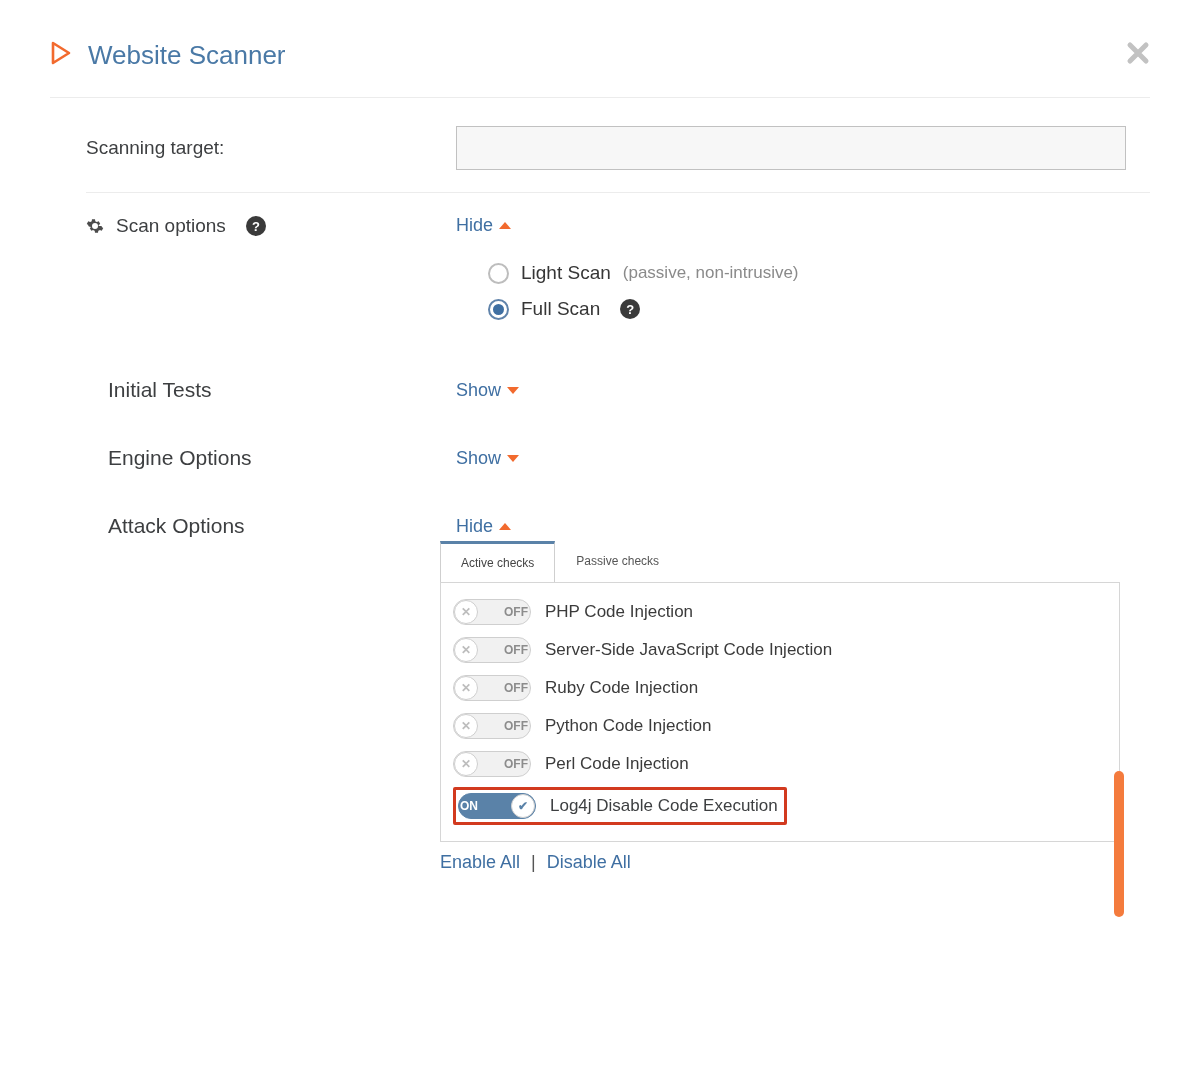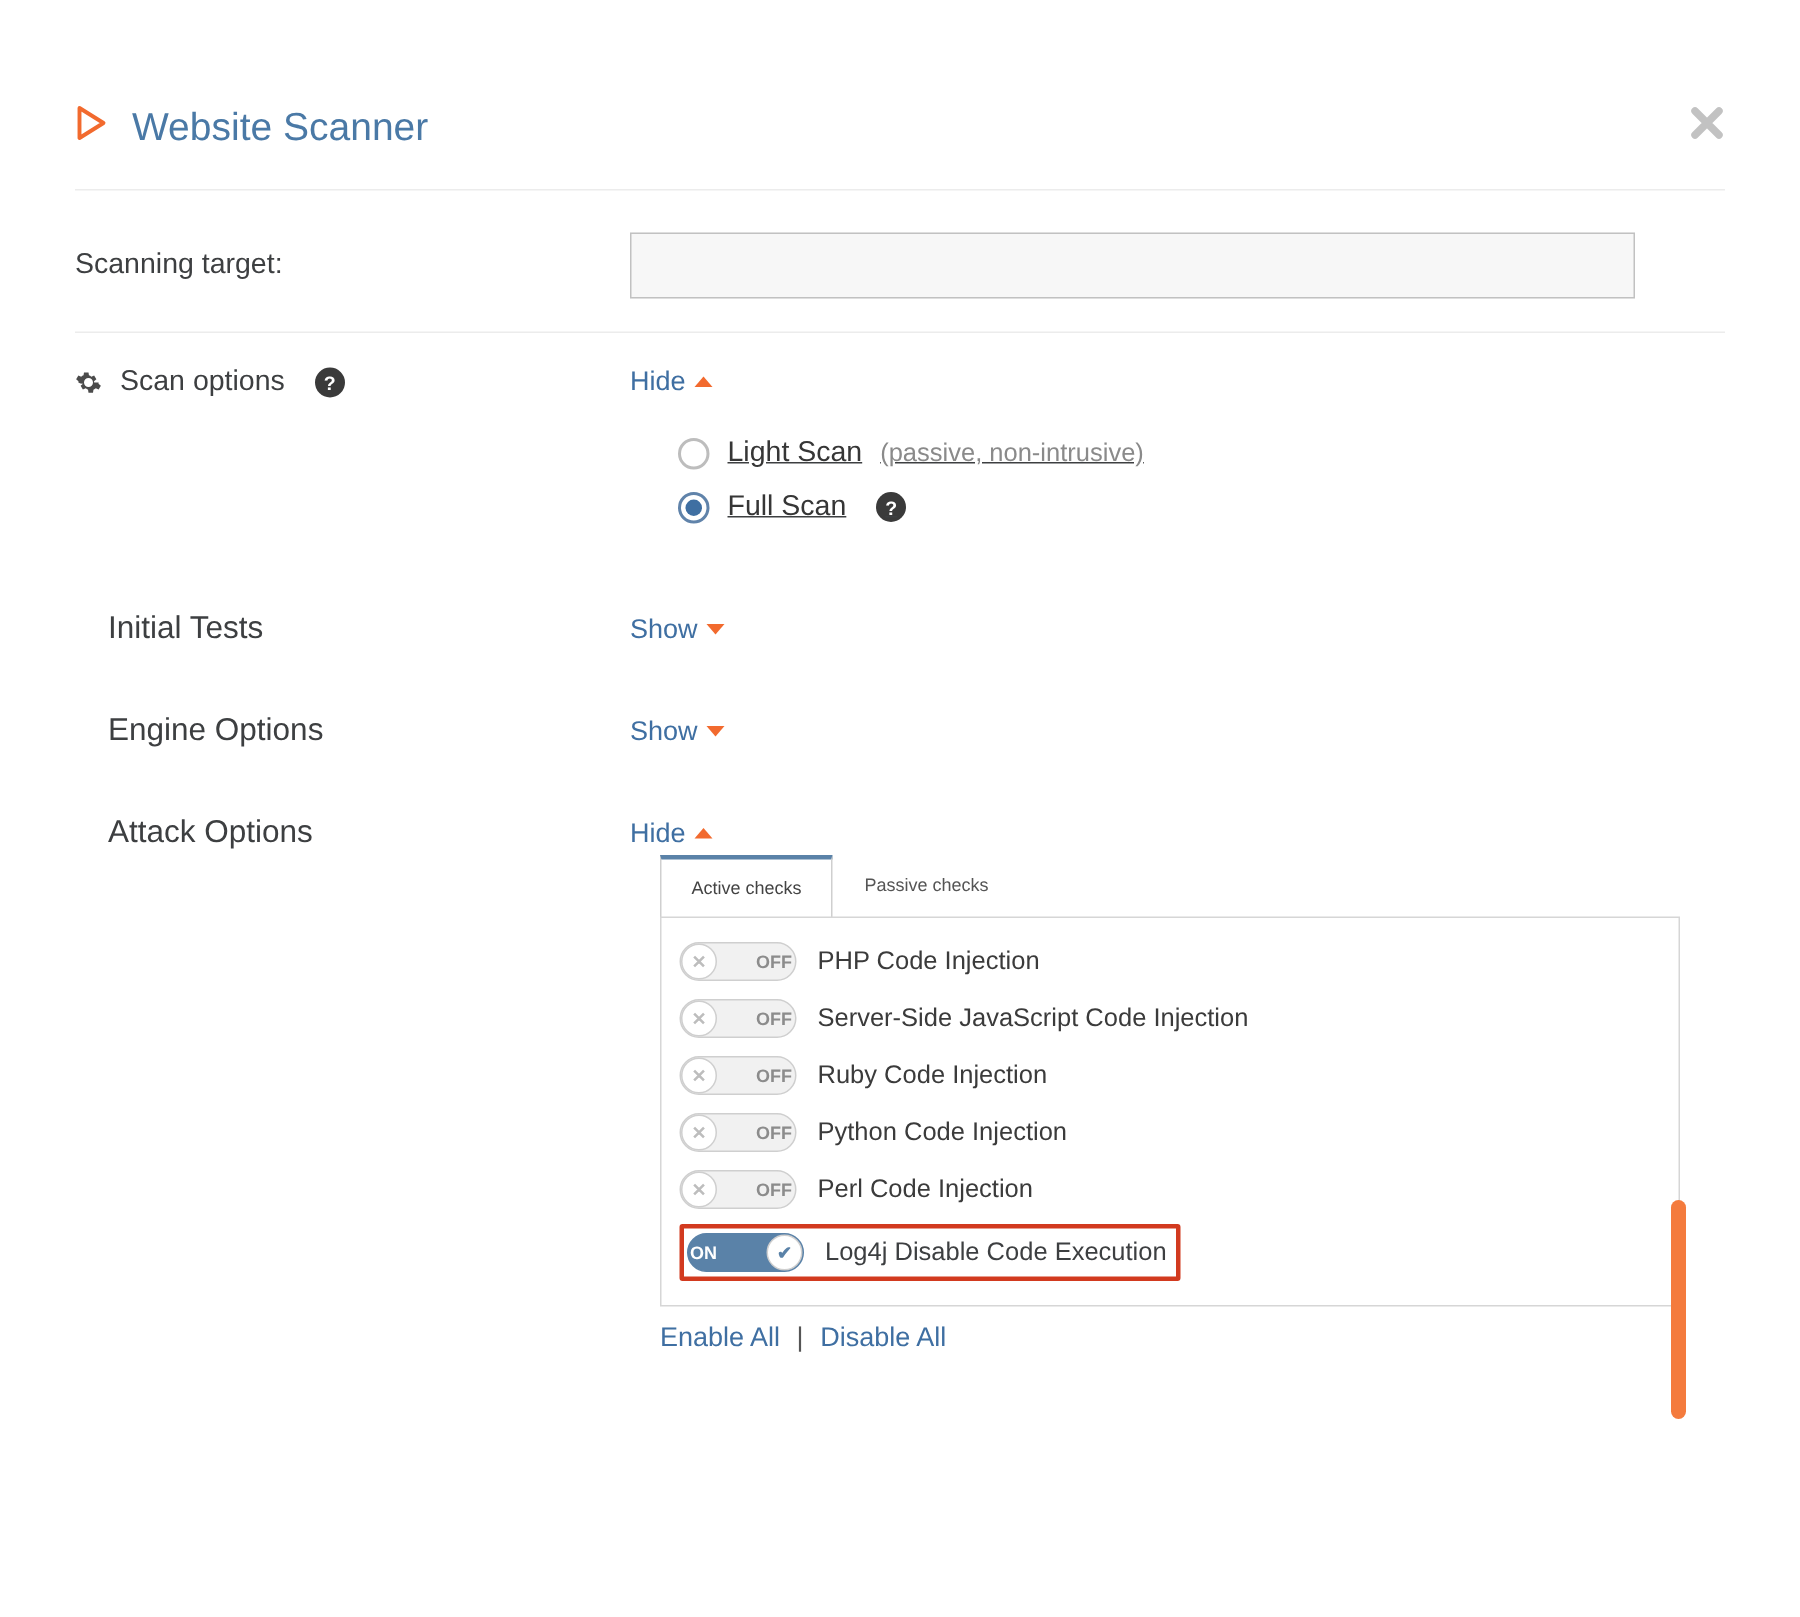--- a/index.html
+++ b/index.html
@@ -14,54 +14,53 @@
     width: 1200px;
     padding: 40px 50px 50px 50px;
   }
   .header {
     display: flex;
     align-items: center;
     justify-content: space-between;
     padding-bottom: 26px;
     border-bottom: 1px solid #ececec;
     margin-bottom: 6px;
-    margin-top: 29px;
   }
   .header-left {
     display: flex;
     align-items: center;
     gap: 16px;
   }
   .title {
     font-size: 26px;
     font-weight: 400;
     color: #4a79a6;
   }
   .close-icon {
     color: #c2c2c2;
     cursor: pointer;
     font-weight: 900;
   }
   .row {
     display: flex;
     align-items: center;
     padding: 22px 0 22px 0;
+    margin-left: 36px;
   }
   .label-col {
     width: 370px;
     display: flex;
     align-items: center;
     color: #3d3f41;
     font-size: 19px;
   }
   .label-col.section-label { gap: 12px; }
   .sub-label { padding-left: 22px; font-size:21px; }
   .content-col {
     flex: 1;
-    text-decoration: underline;
   }
   .target-input {
     width: 100%;
     max-width: 670px;
     padding: 12px 14px;
     border: 1px solid #c1c1c1;
     background: #f7f7f7;
     color: #333;
     font-size: 16px;
   }

